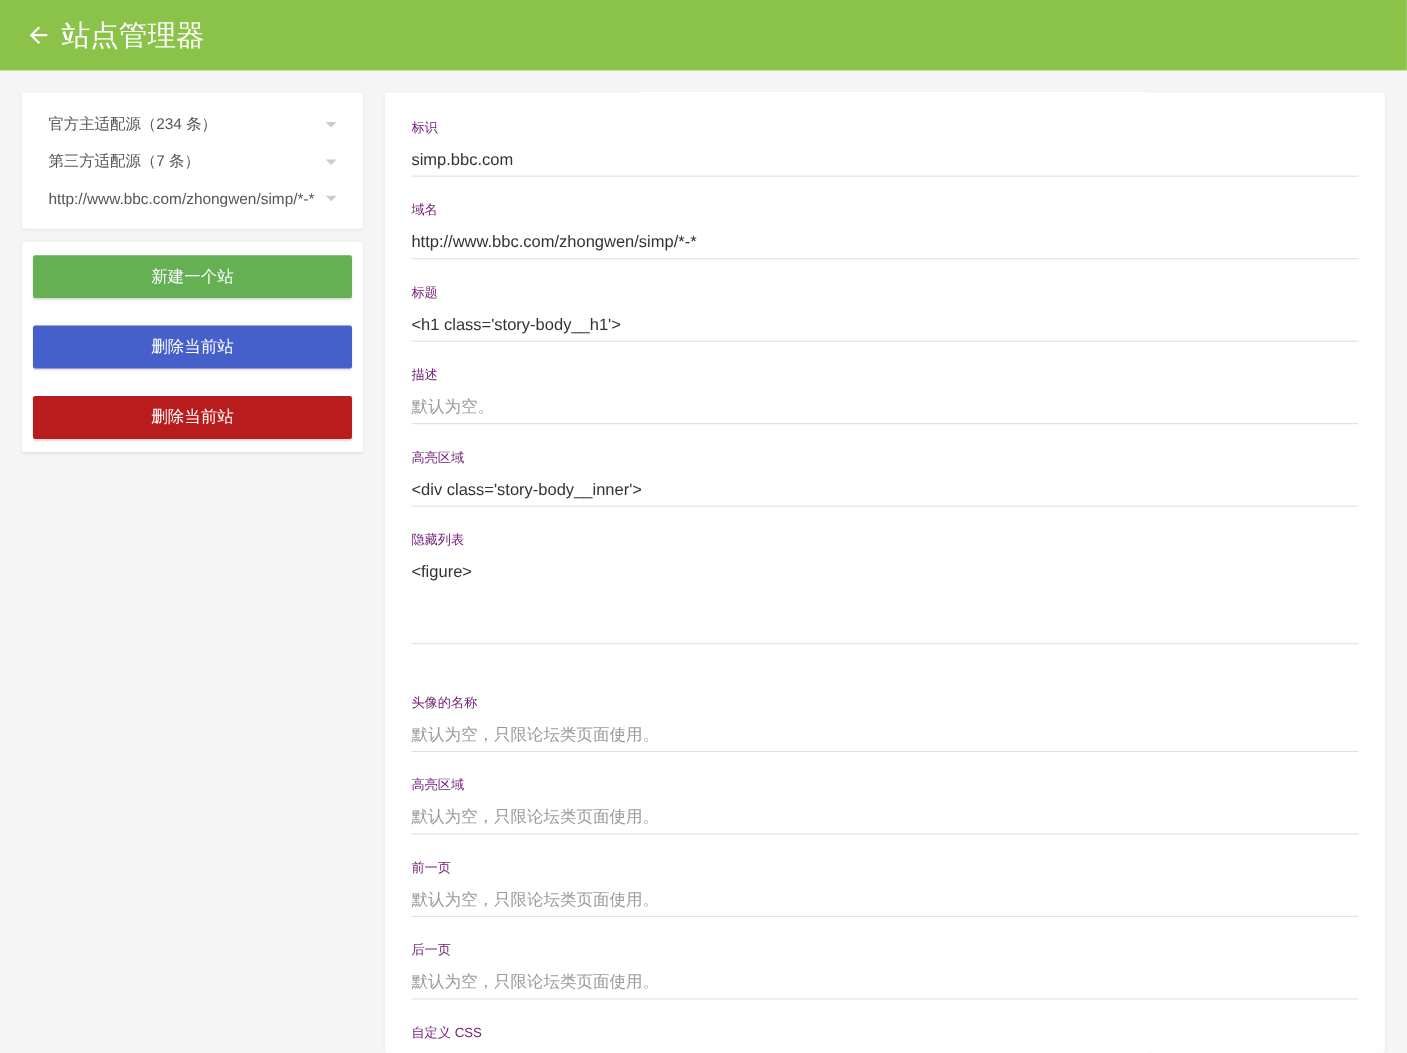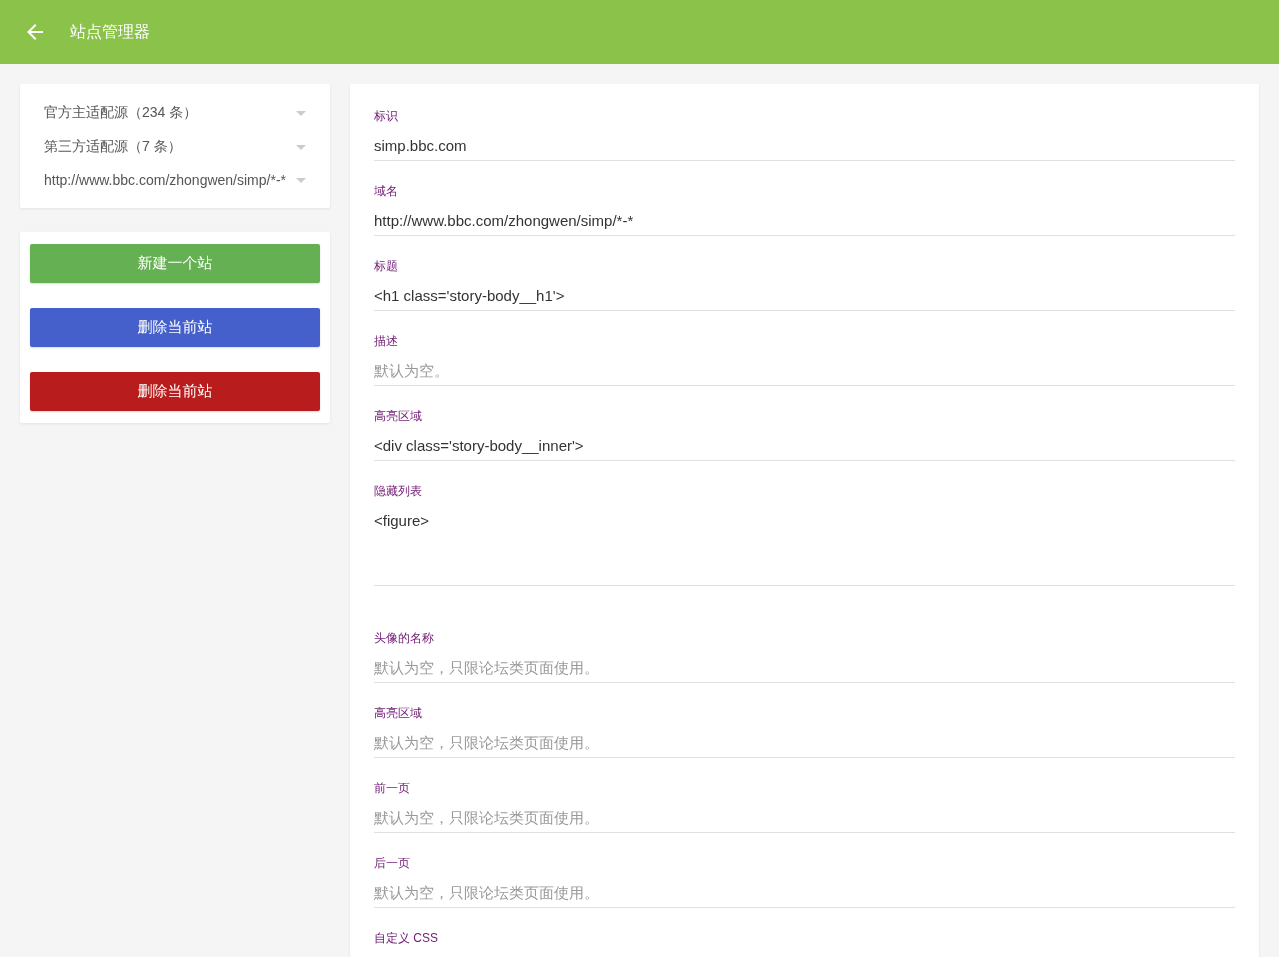--- a/index.html
+++ b/index.html
@@ -31,34 +31,34 @@
       display: flex;
       align-items: center;
       justify-content: center;
     }
     .back-icon svg {
       width: 24px;
       height: 24px;
       fill: white;
     }
     .header-title {
-      font-size: 16px;
+      font-size: 26px;
       font-weight: 500;
-      margin-left: 20px;
+      margin-left: 6px;
     }
     .content {
       display: flex;
       padding: 20px;
       gap: 20px;
     }
     .sidebar {
       width: 310px;
       display: flex;
       flex-direction: column;
-      gap: 24px;
+      gap: 12px;
     }
     .card {
       background: white;
       border-radius: 2px;
       box-shadow: 0 1px 3px rgba(0,0,0,0.08);
     }
     .tree-card {
       padding: 12px 0;
     }
     .tree-item {

